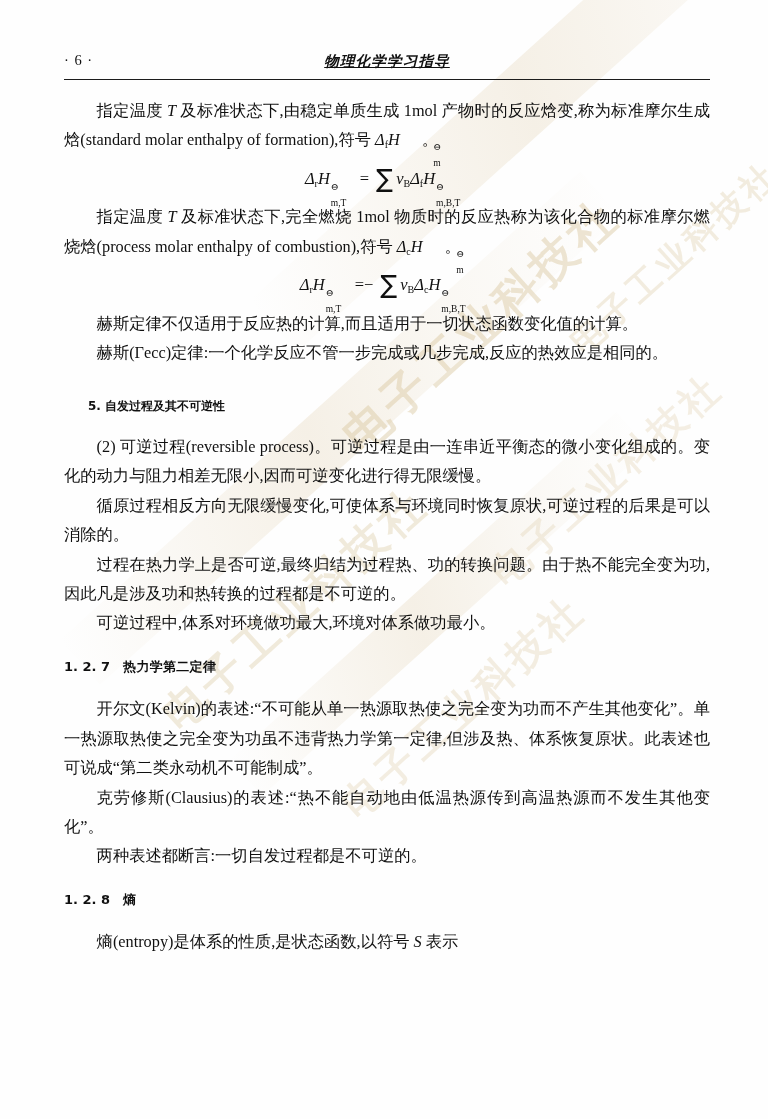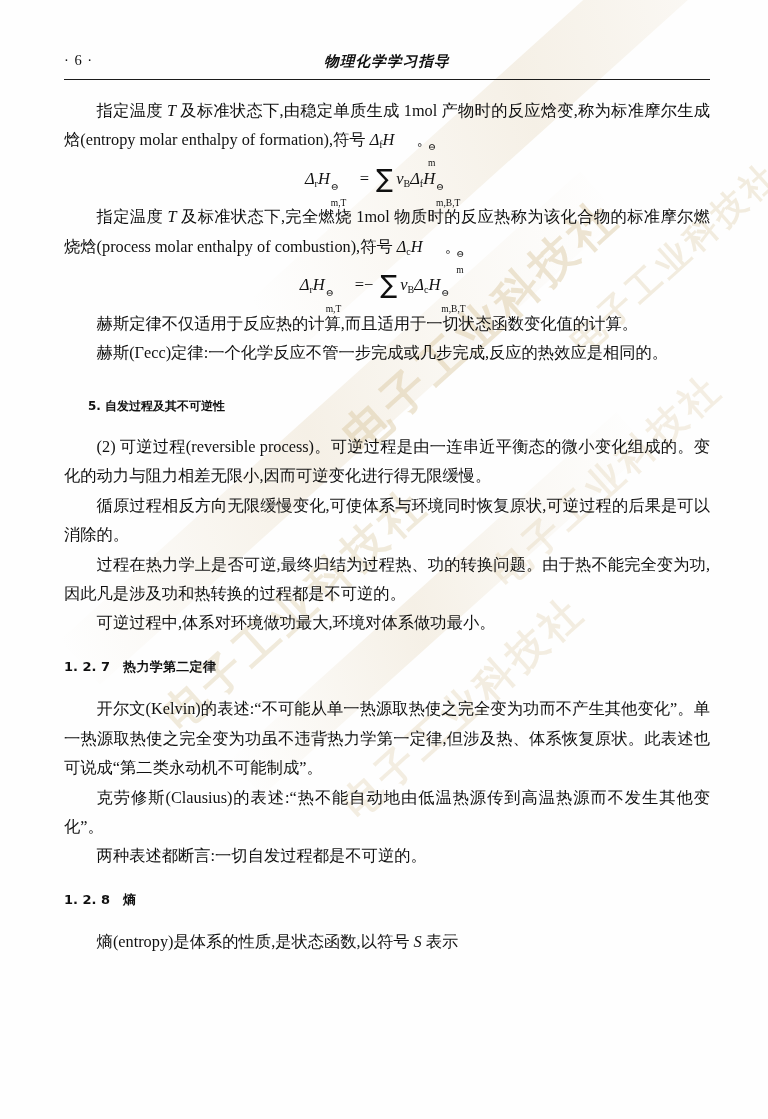--- a/index.html
+++ b/index.html
@@ -75,20 +75,21 @@
   }
   .runhead-title {
     position: absolute;
     left: 0; right: 0;
     text-align: center;
     font-family: "DejaVu Sans", sans-serif;
     font-weight: 600;
     font-size: 14.5px;
     letter-spacing: 1.2px;
     font-style: italic;
+    text-decoration: underline;
   }
   .rule {
     margin-top: 3px;
     height: 0;
     border-top: 1.6px solid #1c1c1c;
   }
 
   
   .body {
     margin-top: 16px;
@@ -196,21 +197,21 @@
   <div class="content">
 
     <div class="runhead">
       <span class="folio">· 6 ·</span>
       <span class="runhead-title">物理化学学习指导</span>
     </div>
     <div class="rule"></div>
 
     <div class="body">
 
-      <p class="para">指定温度 <span class="mathy">T</span> 及标准状态下,由稳定单质生成 <span class="lat">1mol</span> 产物时的反应焓变,称为标准摩尔生成焓(<span class="lat">entropy molar enthalpy of formation</span>),符号 <span class="mathy">Δ<span class="subsm">f</span><span class="up"></span>H</span><span class="stack"><span class="sup">⊖</span><span class="sub">m</span></span><span class="gapafter"></span>。</p>
+      <p class="para">指定温度 <span class="mathy">T</span> 及标准状态下,由稳定单质生成 <span class="lat">1mol</span> 产物时的反应焓变,称为标准摩尔生成焓(<span class="lat">standard molar enthalpy of formation</span>),符号 <span class="mathy">Δ<span class="subsm">f</span><span class="up"></span>H</span><span class="stack"><span class="sup">⊖</span><span class="sub">m</span></span><span class="gapafter"></span>。</p>
 
       <div class="formula">
         <span class="mathy">Δ<span class="subsm">r</span>H</span><span class="stack"><span class="sup">⊖</span><span class="sub">m,T</span></span><span style="display:inline-block;width:30px"></span><span class="up">=</span>
         <span class="sum">∑</span><span class="mathy">ν<span class="subsm">B</span>Δ<span class="subsm">f</span>H</span><span class="stack"><span class="sup">⊖</span><span class="sub">m,B,T</span></span><span style="display:inline-block;width:34px"></span>
       </div>
 
       <p class="para">指定温度 <span class="mathy">T</span> 及标准状态下,完全燃烧 <span class="lat">1mol</span> 物质时的反应热称为该化合物的标准摩尔燃烧焓(<span class="lat">process molar enthalpy of combustion</span>),符号 <span class="mathy">Δ<span class="subsm">c</span>H</span><span class="stack"><span class="sup">⊖</span><span class="sub">m</span></span><span class="gapafter"></span>。</p>
 
       <div class="formula">
         <span class="mathy">Δ<span class="subsm">r</span>H</span><span class="stack"><span class="sup">⊖</span><span class="sub">m,T</span></span><span style="display:inline-block;width:30px"></span><span class="up">=−</span>

